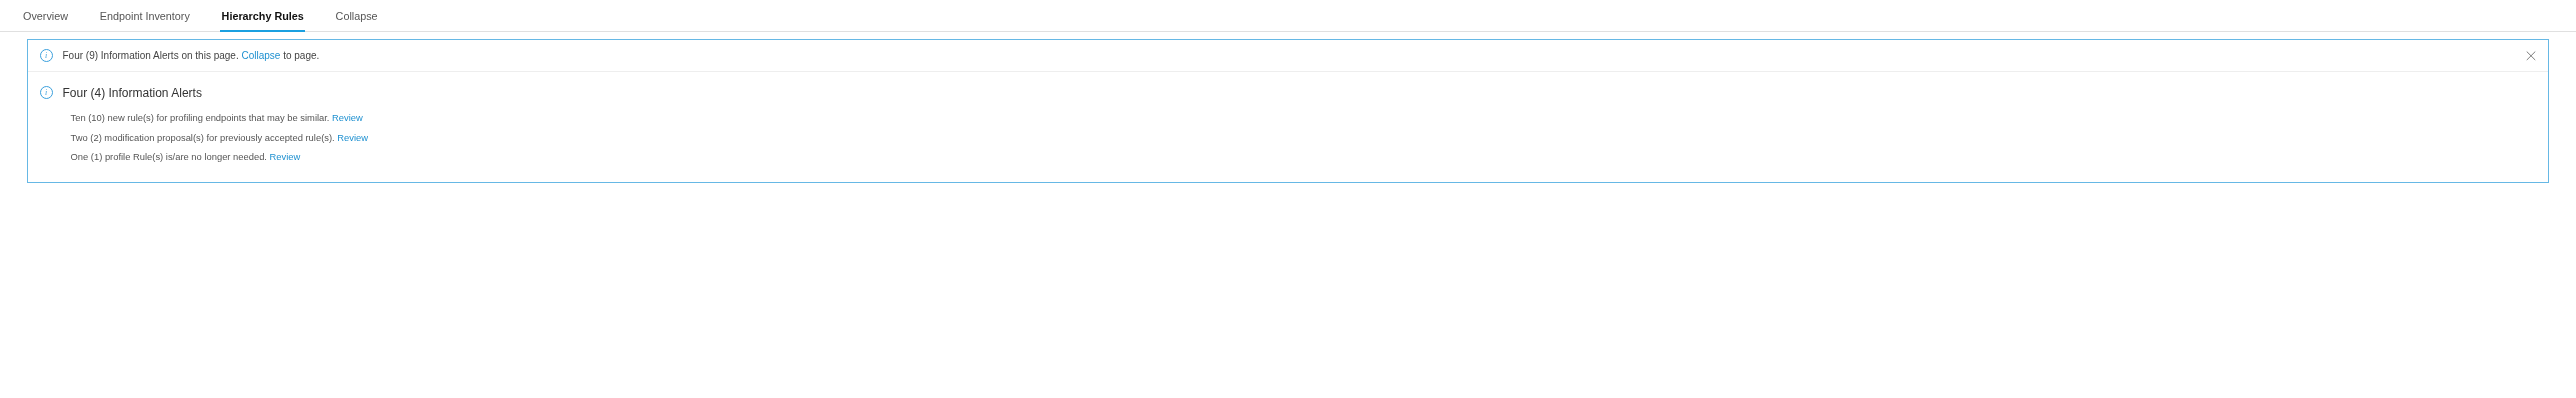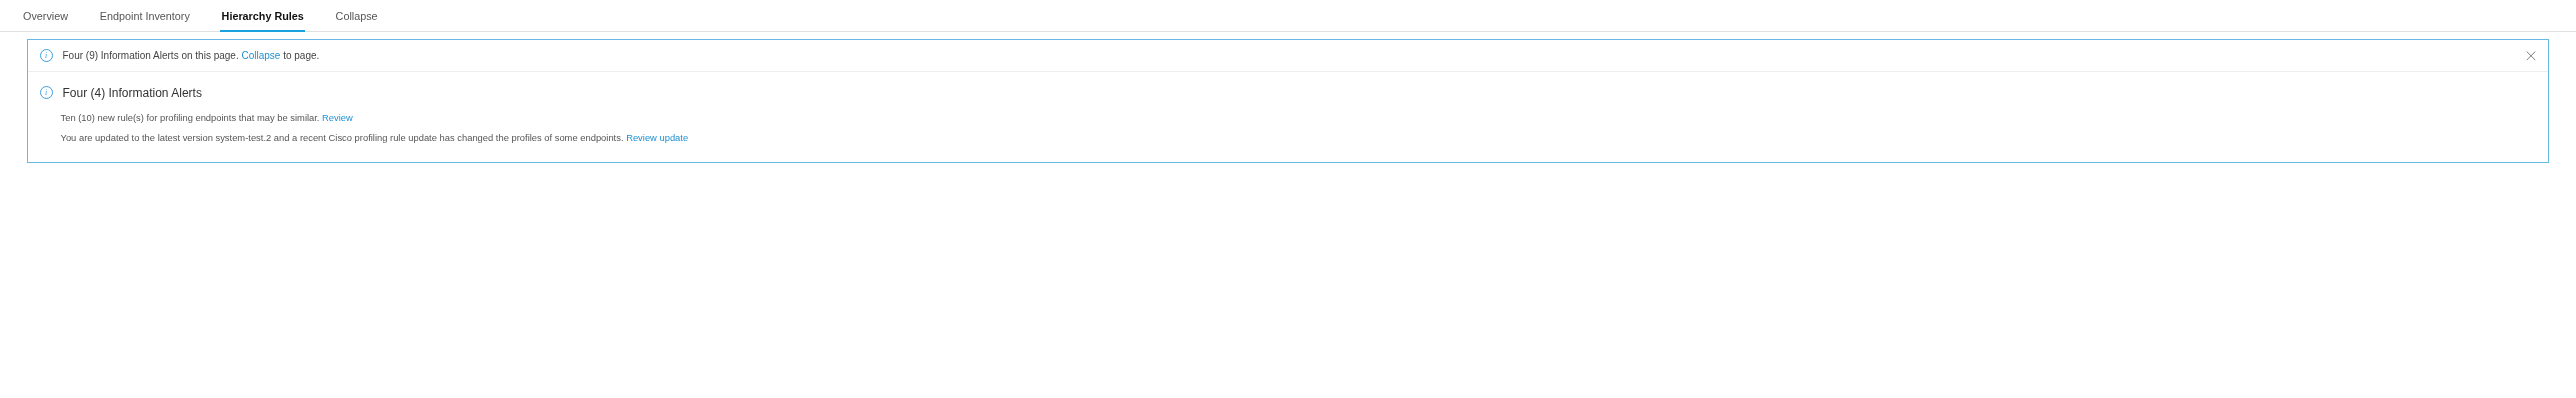--- a/index.html
+++ b/index.html
@@ -113,21 +113,21 @@
       align-items: center;
       margin-bottom: 8.7px;
     }
     
     .details-title {
       color: #333;
       font-size: 12px;
     }
     
     .alert-items {
-      margin-left: 21px;
+      margin-left: 31px;
     }
     
     .alert-item {
       color: #555;
       font-size: 9.4px;
       line-height: 1.8;
       padding: 1.4px 0;
     }
   </style>
 </head>
@@ -167,20 +167,23 @@
     <div class="alert-details">
       <div class="alert-details-header">
         <span class="info-icon">i</span>
         <span class="details-title">Four (4) Information Alerts</span>
       </div>
       <div class="alert-items">
         <div class="alert-item">
           <span>Ten (10) new rule(s) for profiling endpoints that may be similar. </span><span class="link">Review</span>
         </div>
         <div class="alert-item">
-          <span>You are updated to the latest version system-test.2 and a recent Cisco profiling rule update has changed the profiles of some endpoints. </span><span class="link">Review update</span>
+          <span>Two (2) modification proposal(s) for previously accepted rule(s). </span><span class="link">Review</span>
+        </div>
+        <div class="alert-item">
+          <span>One (1) profile Rule(s) is/are no longer needed. </span><span class="link">Review</span>
         </div>
       </div>
     </div>
 
   </div>
 </div>
 
 
 </body></html>

